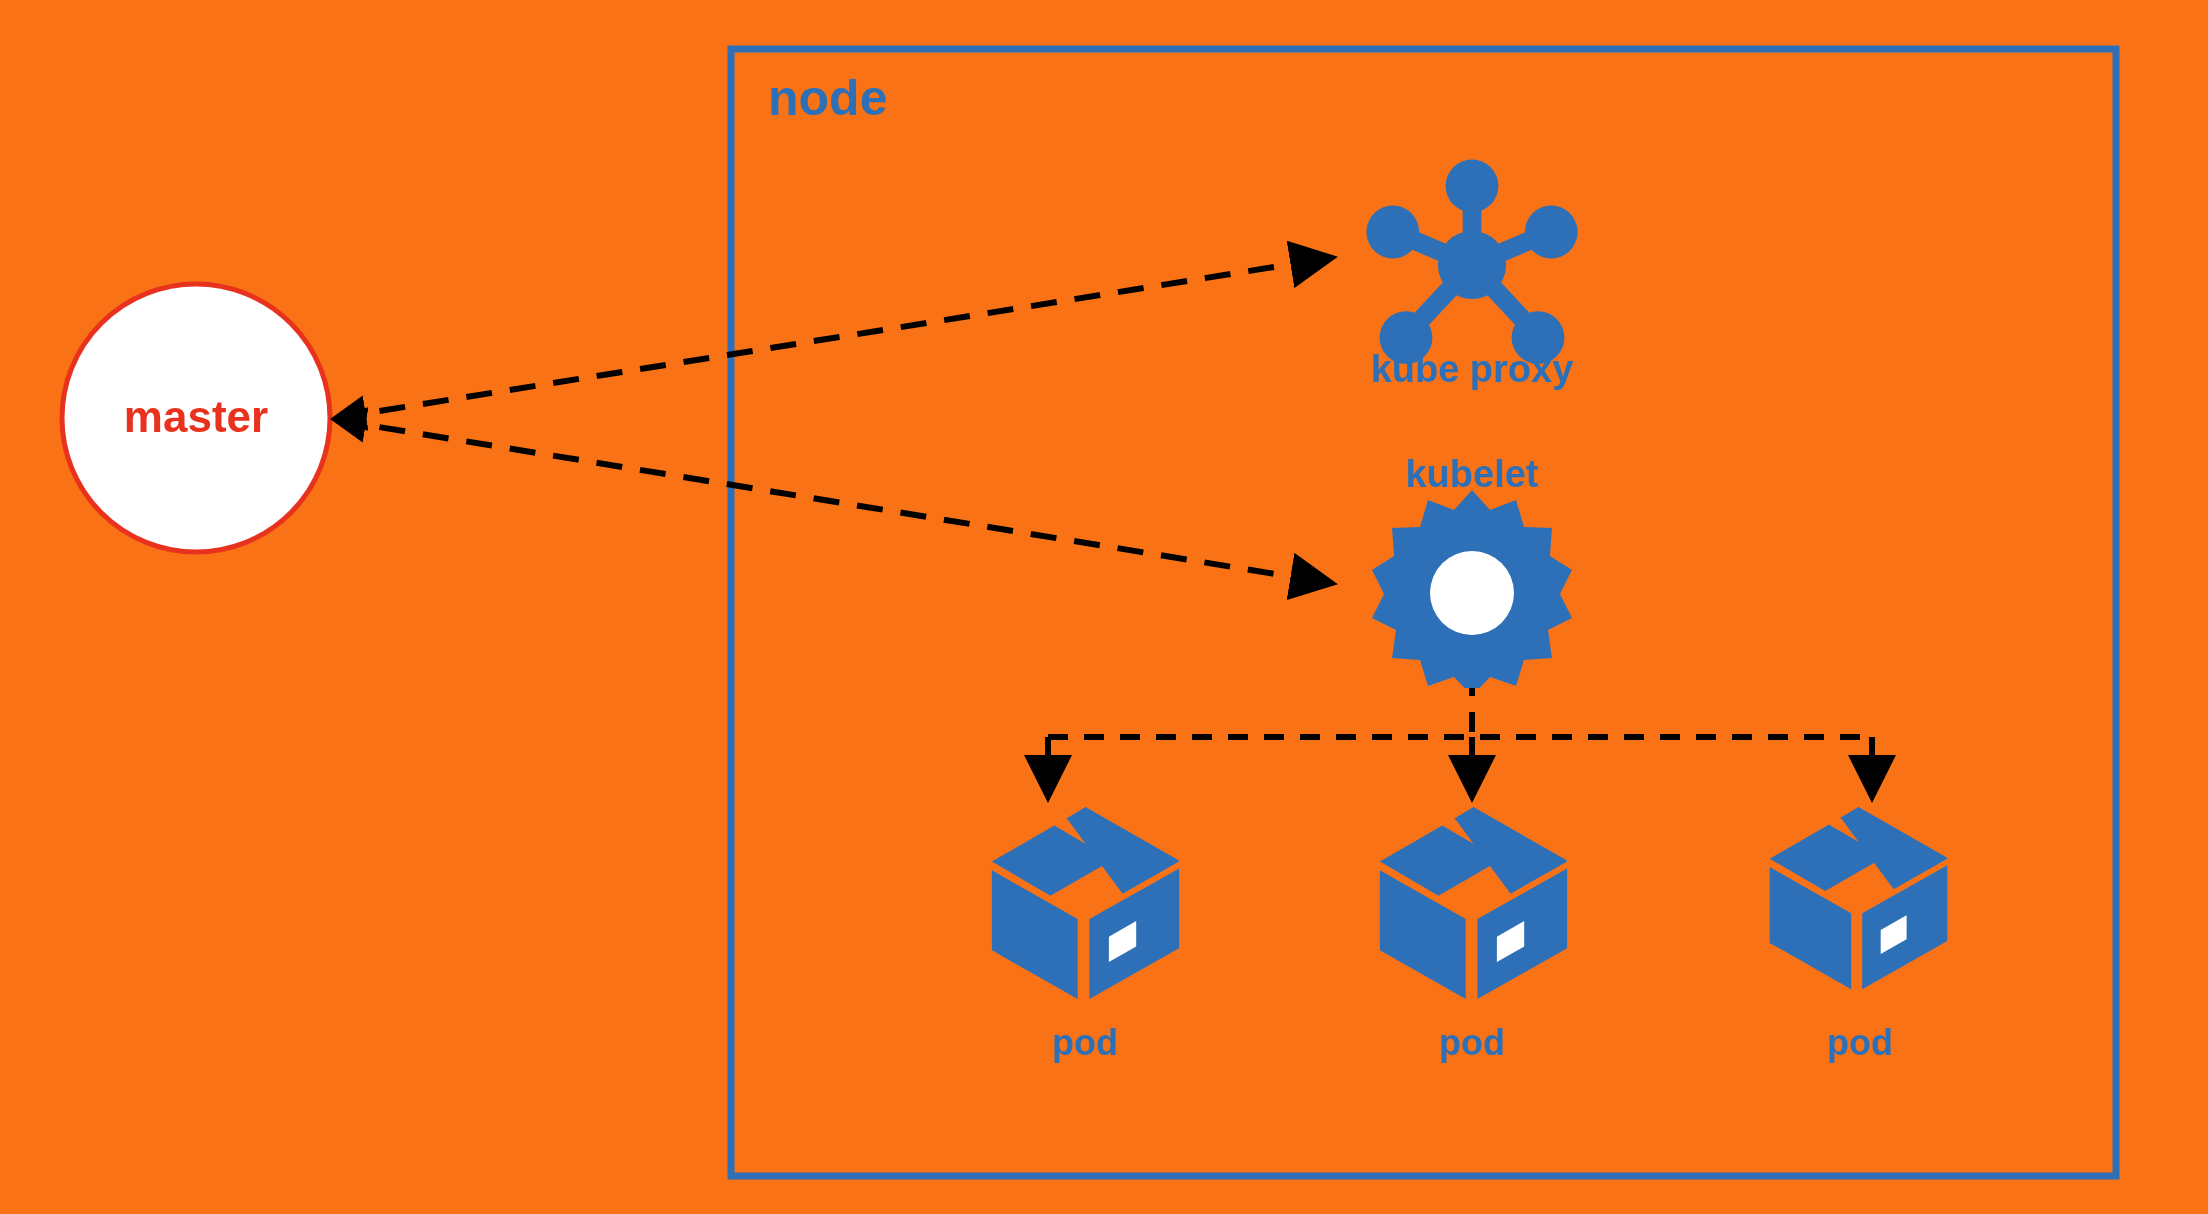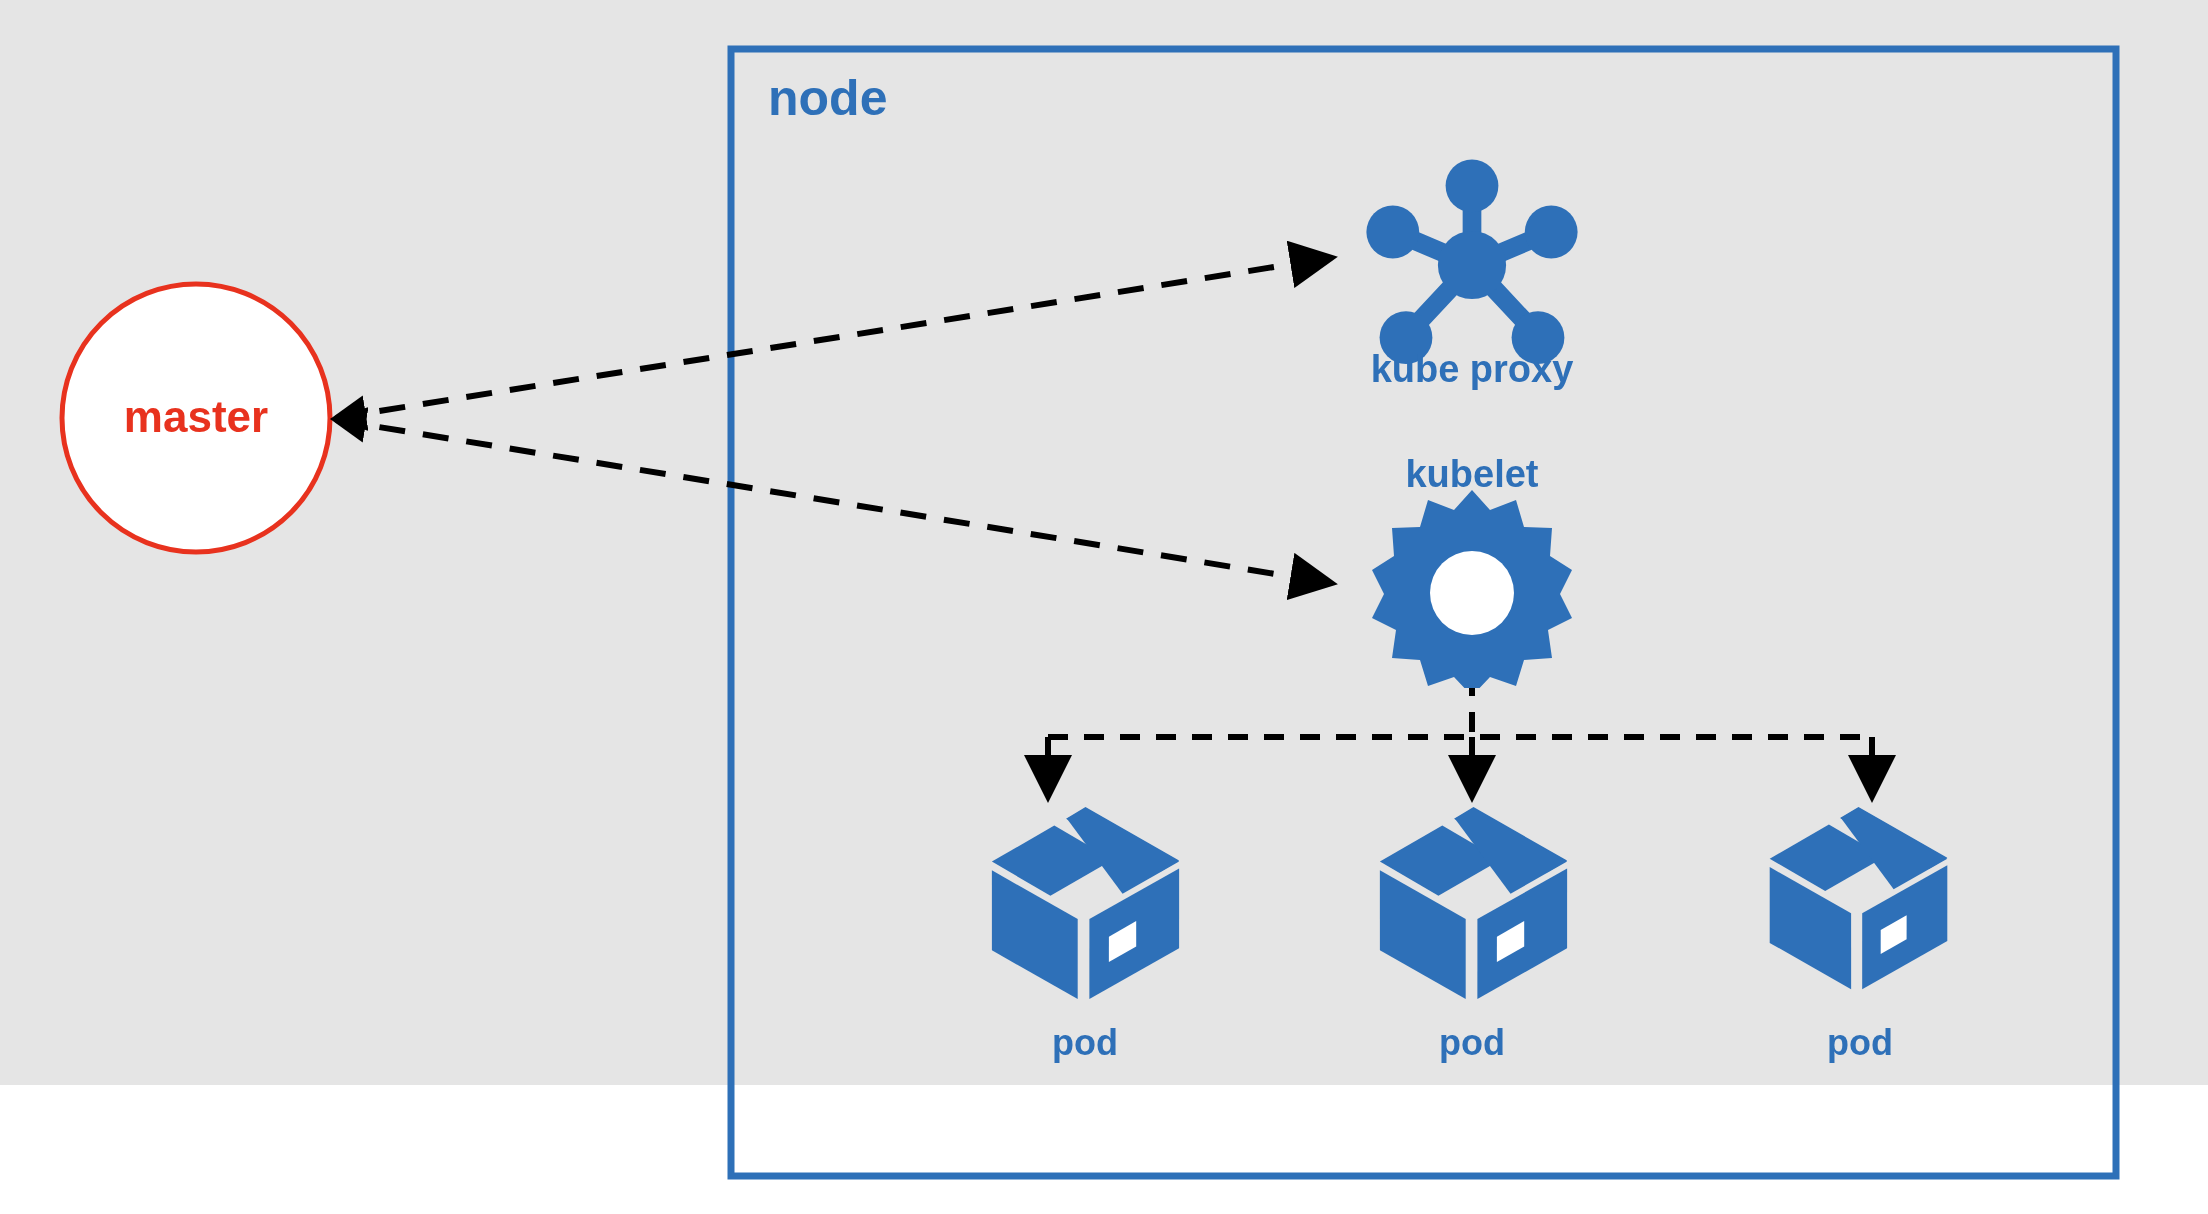--- a/index.html
+++ b/index.html
@@ -9,22 +9,22 @@
   }
   body {
     width: 2208px;
     height: 1214px;
     font-family: "Liberation Sans", sans-serif;
     overflow: hidden;
   }
   #diagram-root {
     position: relative;
     width: 2208px;
-    height: 1085px;
-    background: #e5e5e5;
+    height: 1214px;
+    background: #f97316;
   }
   svg.canvas {
     position: absolute;
     top: 0;
     left: 0;
     width: 2208px;
     height: 1214px;
     display: block;
   }
   .lbl {

